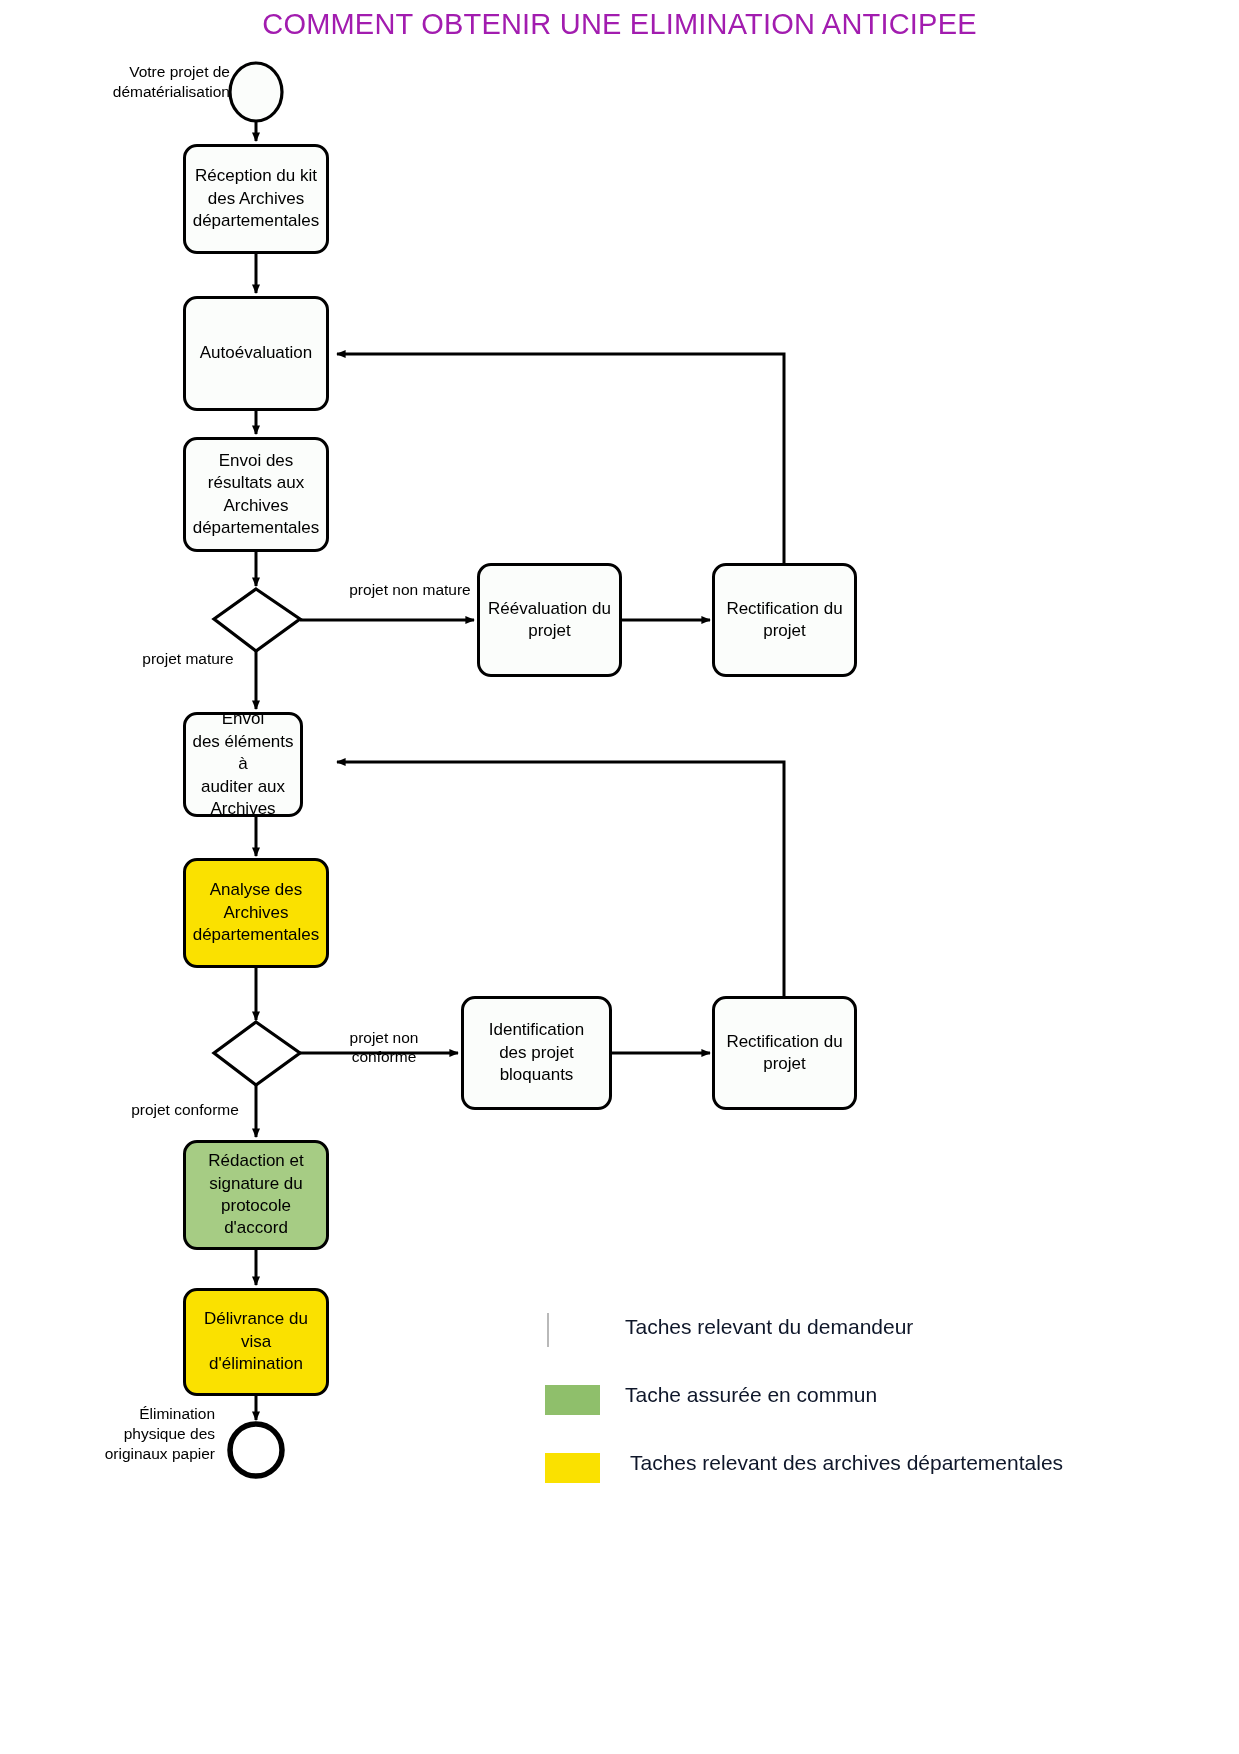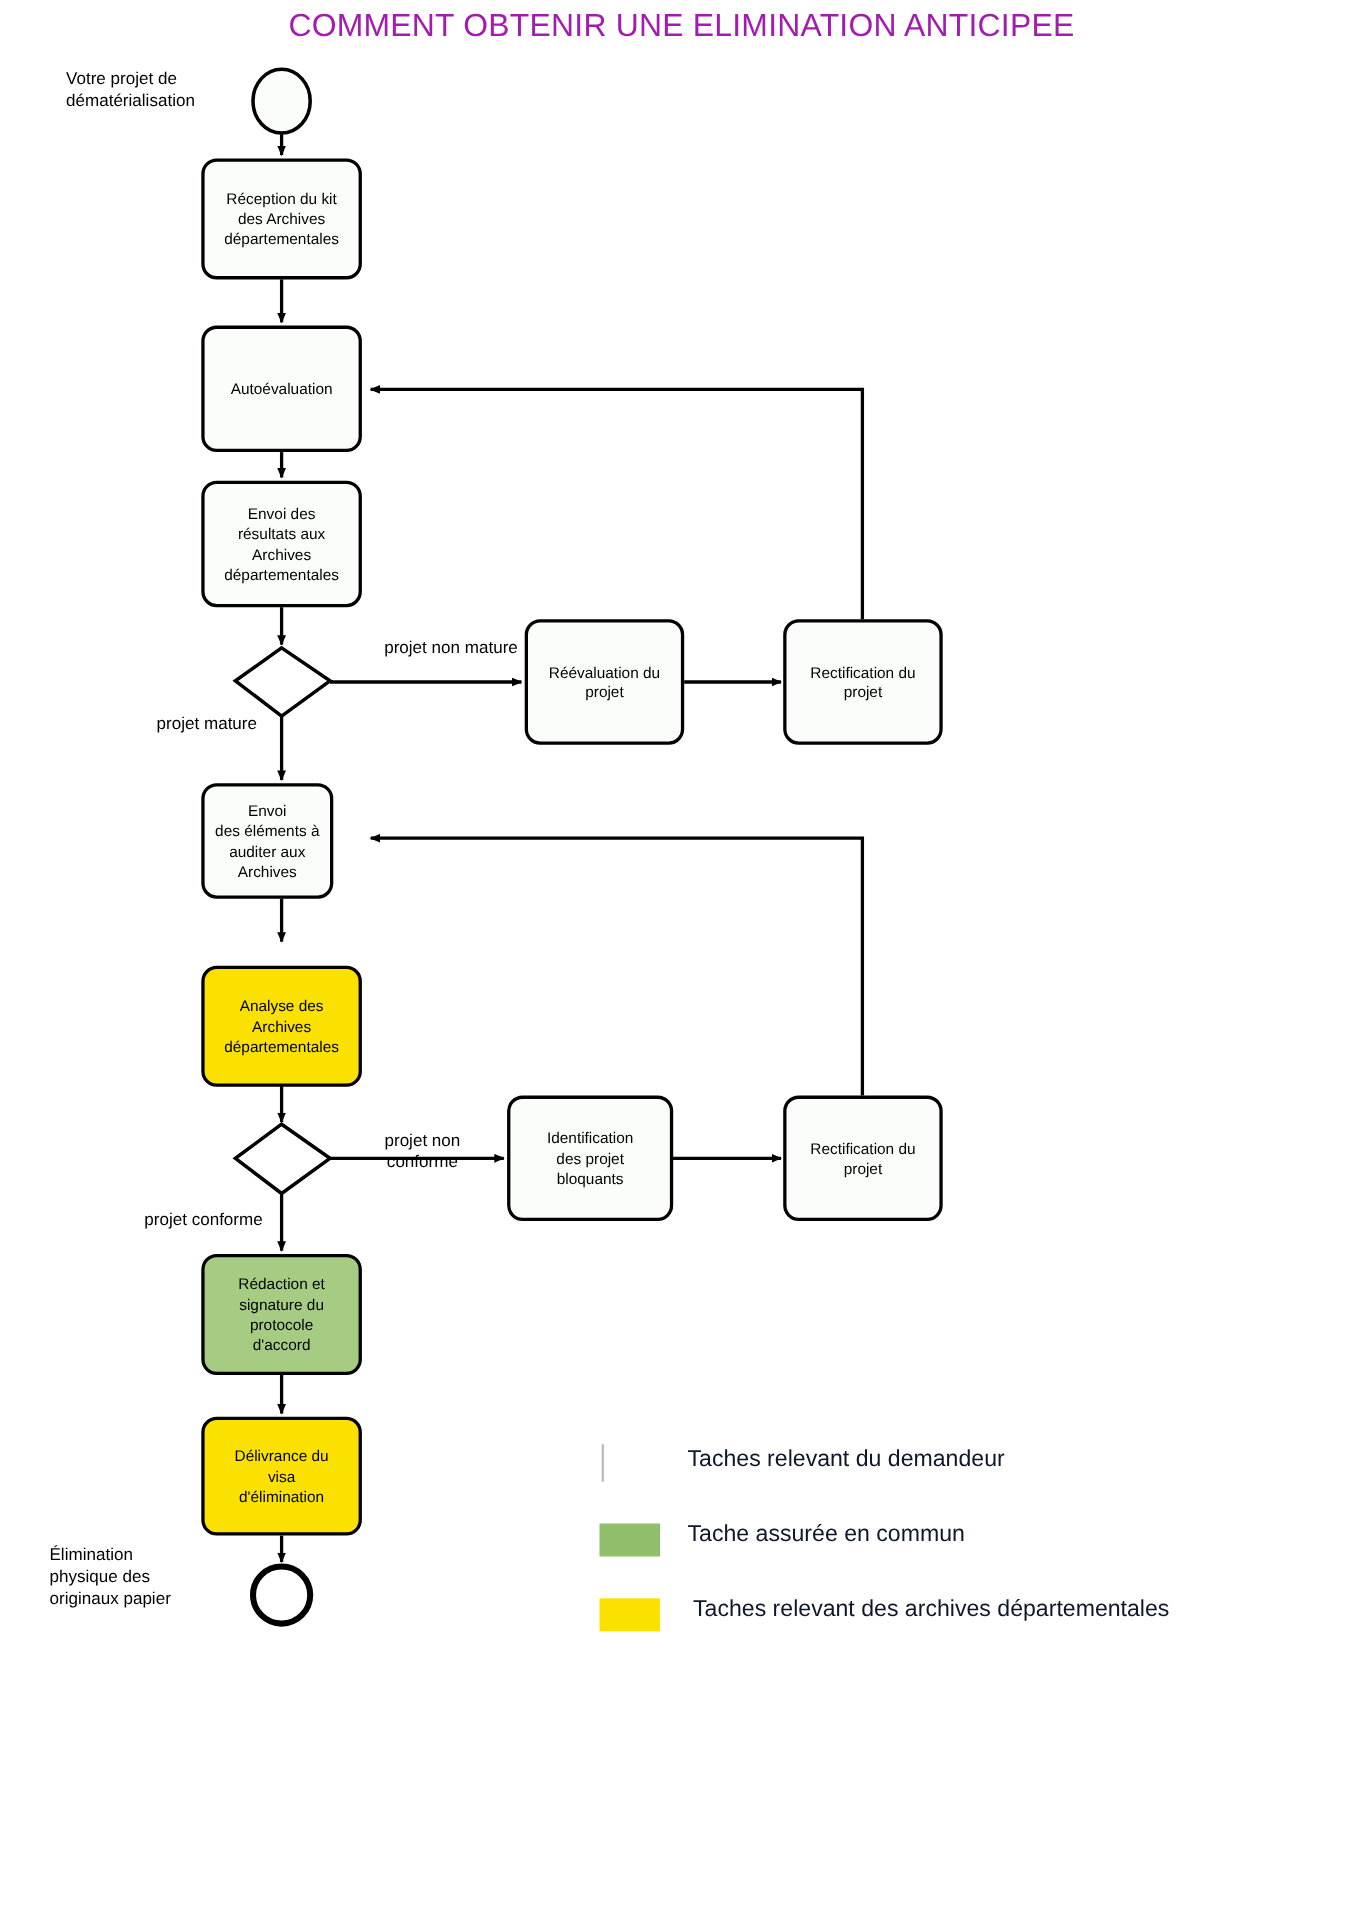--- a/index.html
+++ b/index.html
@@ -32,42 +32,42 @@
   .node {
     position: absolute;
     box-sizing: border-box;
     border: 3px solid #000000;
     border-radius: 14px;
     background: #fbfdfb;
     display: flex;
     align-items: center;
     justify-content: center;
     text-align: center;
-    font-size: 14px;
+    font-size: 17px;
     line-height: 1.32;
     color: #000000;
     padding: 4px 6px;
   }
   .node.yellow { background: #FAE100; }
   .node.green  { background: #A6CC84; }
 
   .edge-label {
     position: absolute;
     font-size: 15.5px;
     line-height: 1.25;
     color: #000000;
     text-align: center;
     white-space: pre-line;
   }
   .side-label {
     position: absolute;
     font-size: 15.5px;
     line-height: 1.3;
     color: #000000;
-    text-align: left;
+    text-align: right;
     white-space: pre-line;
   }
   #legend {
     position: absolute;
     left: 545px;
     top: 1307px;
     width: 640px;
   }
   .legend-row {
     position: relative;
@@ -182,21 +182,21 @@
 projet</div>
 
   <div class="node" style="left: 712px; top: 563px; width: 145px; height: 114px; white-space: pre-line;">Rectification du
 projet</div>
 
   <div class="node" style="left: 183px; top: 712px; width: 120px; height: 105px; white-space: pre-line;">Envoi
 des éléments à
 auditer aux
 Archives</div>
 
-  <div class="node yellow" style="left: 183px; top: 858px; width: 146px; height: 110px; white-space: pre-line; margin-top: 20px;">Analyse des
+  <div class="node yellow" style="left: 183px; top: 858px; width: 146px; height: 110px; white-space: pre-line;">Analyse des
 Archives
 départementales</div>
 
   <div class="node" style="left: 461px; top: 996px; width: 151px; height: 114px; white-space: pre-line;">Identification
 des projet
 bloquants</div>
 
   <div class="node" style="left: 712px; top: 996px; width: 145px; height: 114px; white-space: pre-line;">Rectification du
 projet</div>
 

